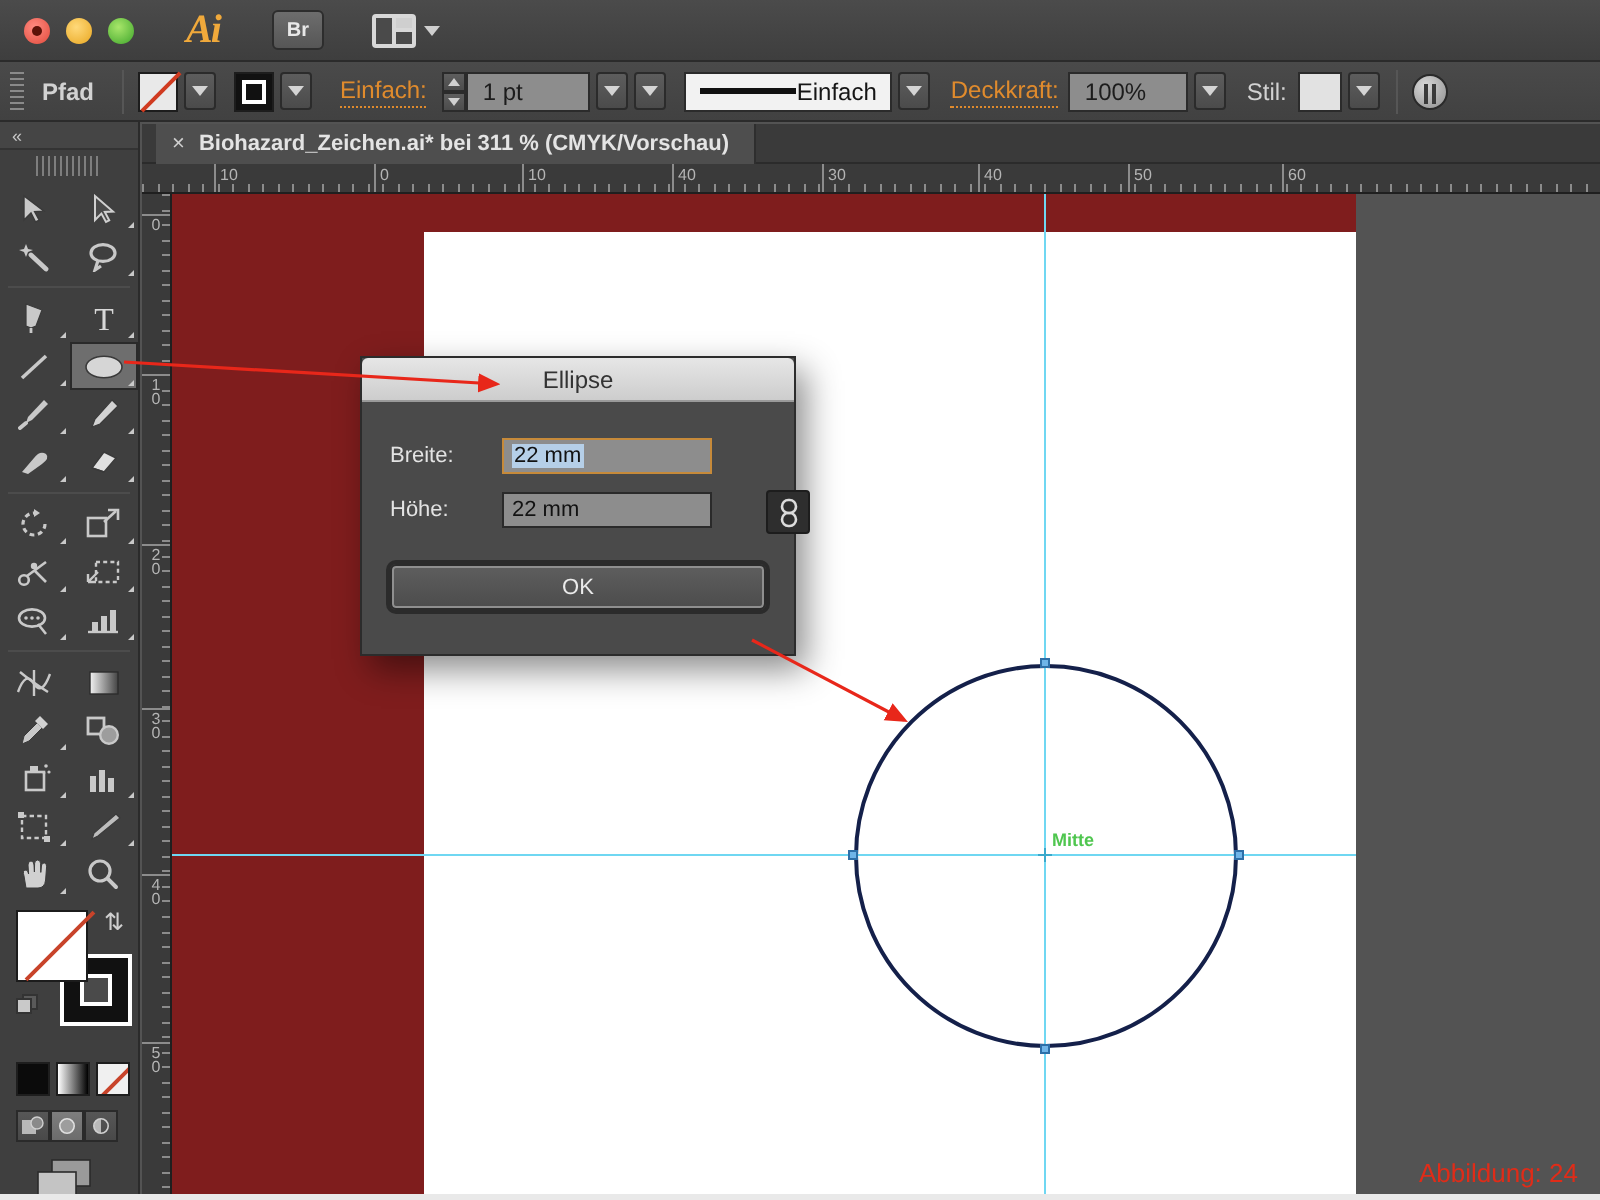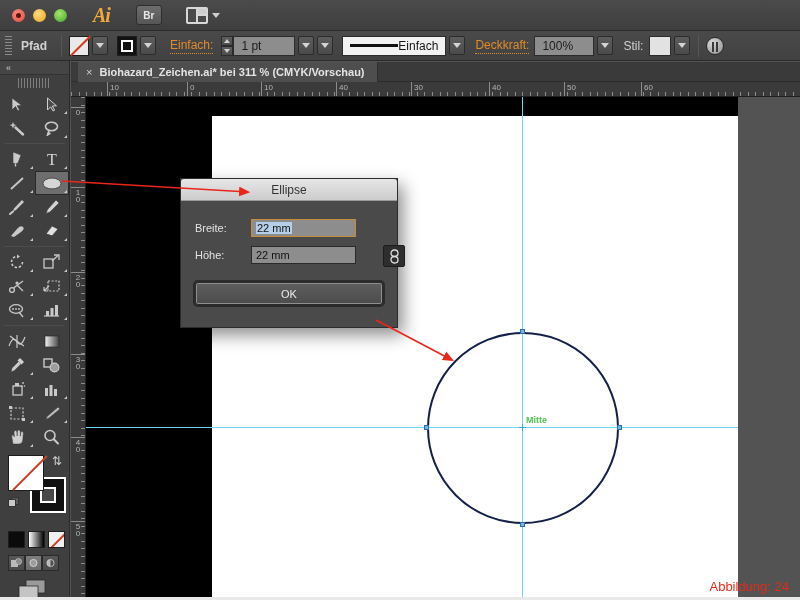--- a/index.html
+++ b/index.html
@@ -163,22 +163,22 @@
   .rtick{position:absolute;background:#8c8c8c;}
   .rlabel{position:absolute;color:#b4b4b4;font-size:8px;font-family:"Liberation Sans",sans-serif;}
   .vlabel{position:absolute;color:#b4b4b4;font-size:8px;width:8px;line-height:7px;text-align:center;}
   .corner-box{position:absolute;left:71px;top:82px;width:15px;height:15px;background:#3a3a3a;
     border-right:1px solid #1f1f1f;border-bottom:1px solid #1f1f1f;}
   .corner-box:after{content:"";position:absolute;left:3px;top:2px;width:2px;height:11px;
     background:repeating-linear-gradient(#9a9a9a 0 1px,transparent 1px 3px);}
 
   
   .canvas{
-    position:absolute;left:86px;top:97px;width:652px;height:503px;
-    background:#000000; overflow:hidden;
+    position:absolute;left:86px;top:97px;width:592px;height:503px;
+    background:#7f1d1d; overflow:hidden;
   }
   .artboard{
     position:absolute;left:126px;top:19px;width:588px;height:484px;
     background:#ffffff;
   }
   .guide-v{position:absolute;background:#6fd7f2;width:1px;}
   .guide-h{position:absolute;background:#6fd7f2;height:1px;}
   .mitte{position:absolute;color:#4fc64f;font-size:9px;font-weight:bold;}
   .circle{
     position:absolute;border-radius:50%;

